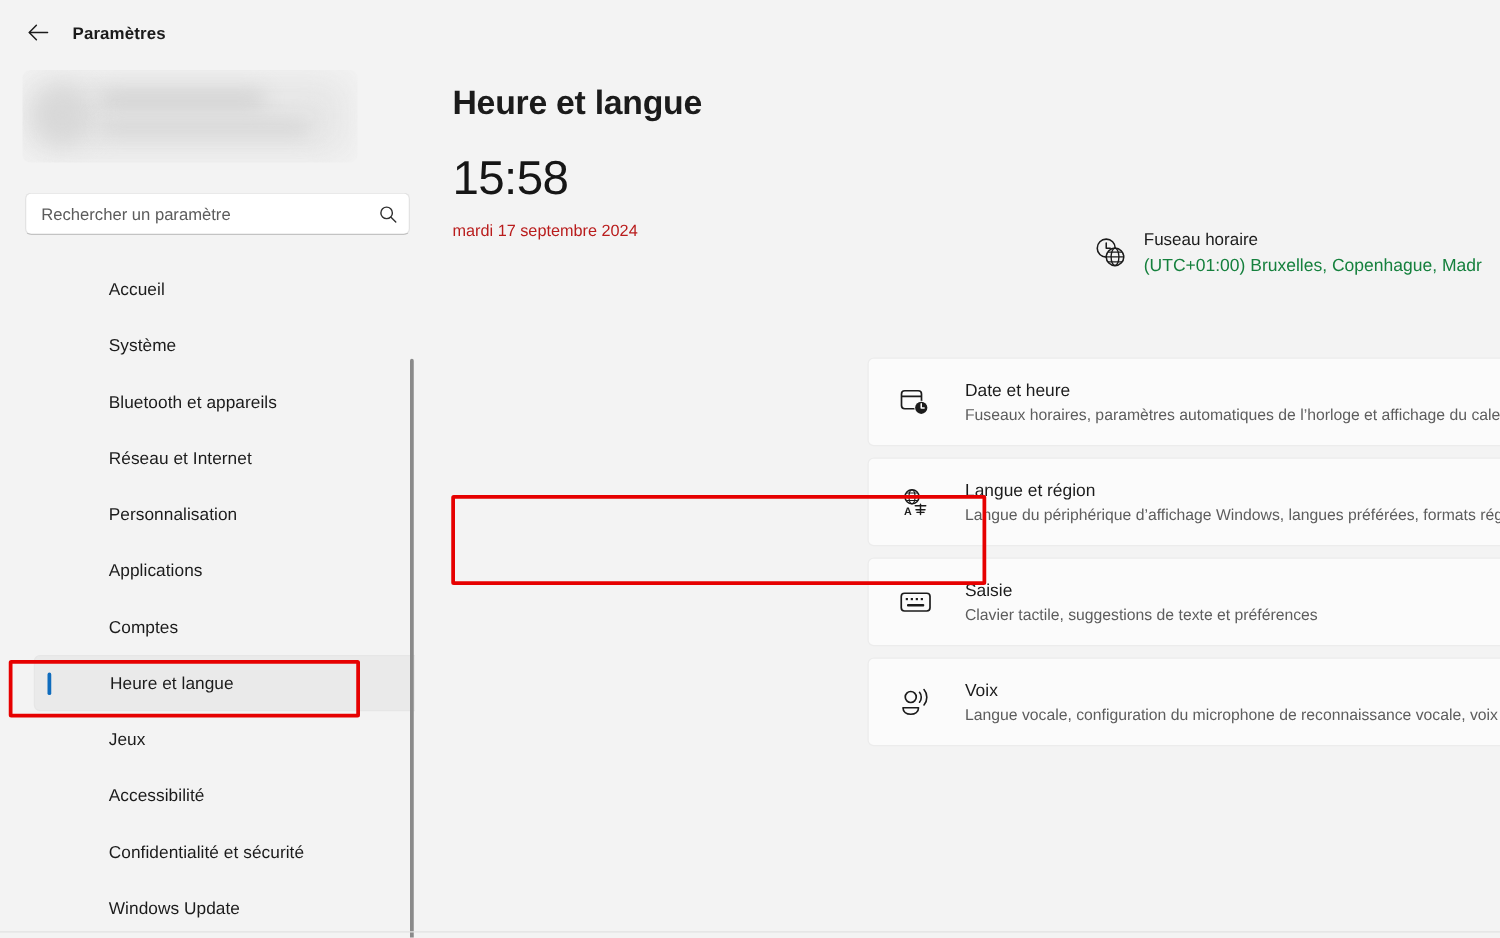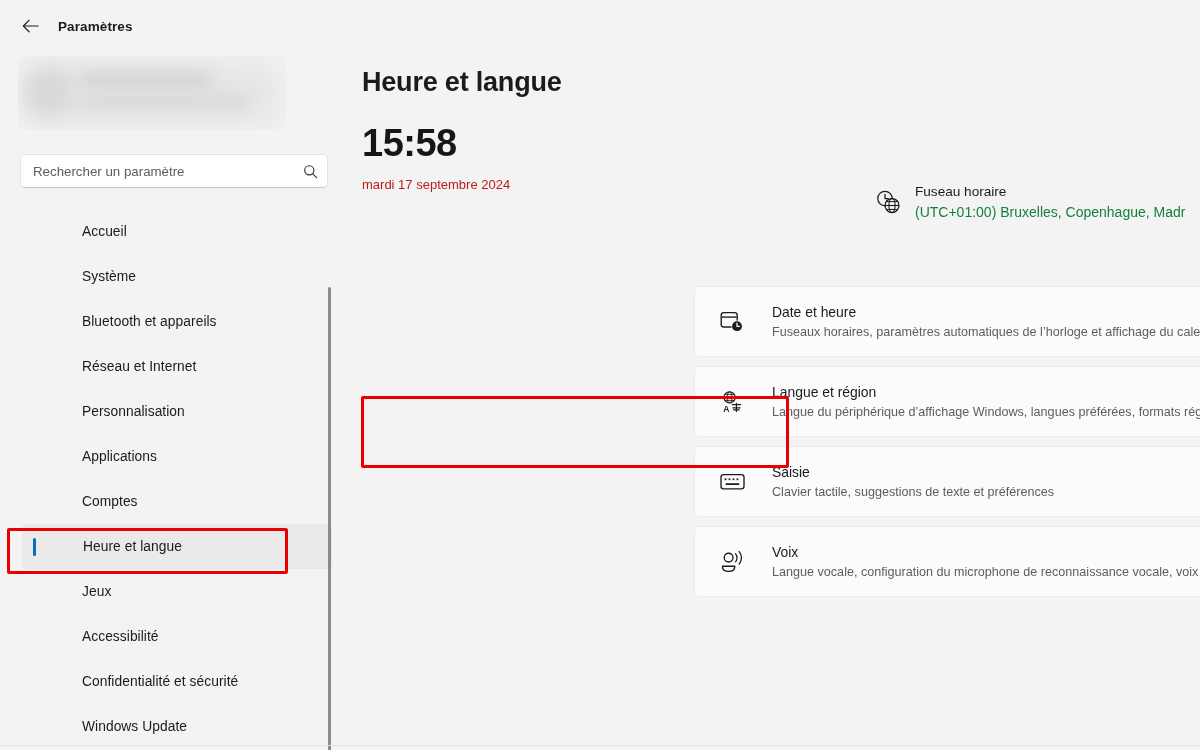--- a/index.html
+++ b/index.html
@@ -149,24 +149,25 @@
     font-family: inherit;
     font-size: 13.3px;
     color: #1b1b1b;
     padding: 0;
   }
   .search-input::placeholder { color: #5c5c5c; opacity: 1; }
   .search-icon { flex: 0 0 auto; display: flex; align-items: center; }
 
   .nav-list {
     margin-top: 21px;
-    padding-left: 14px;
+    padding-left: 4px;
     position: relative;
     flex: 1 1 auto;
     overflow: hidden;
+    margin-left: 15px;
   }
 
   .nav-item {
     position: relative;
     height: 45px;
     margin: 0 0 0 8px;
     width: 310px;
     border-radius: 5px;
     display: flex;
     align-items: center;
@@ -220,21 +221,21 @@
 
   .clock-row {
     display: flex;
     align-items: flex-start;
     margin-top: 26px;
     height: 80px;
   }
   .clock-block { flex: 0 0 auto; }
   .clock-time {
     font-size: 38px;
-    font-weight: bold;
+    font-weight: normal;
     color: #161616;
     line-height: 1;
     letter-spacing: -.5px;
   }
   .clock-date {
     font-size: 13px;
     color: #b91c1c;
     margin-top: 15px;
   }
 

